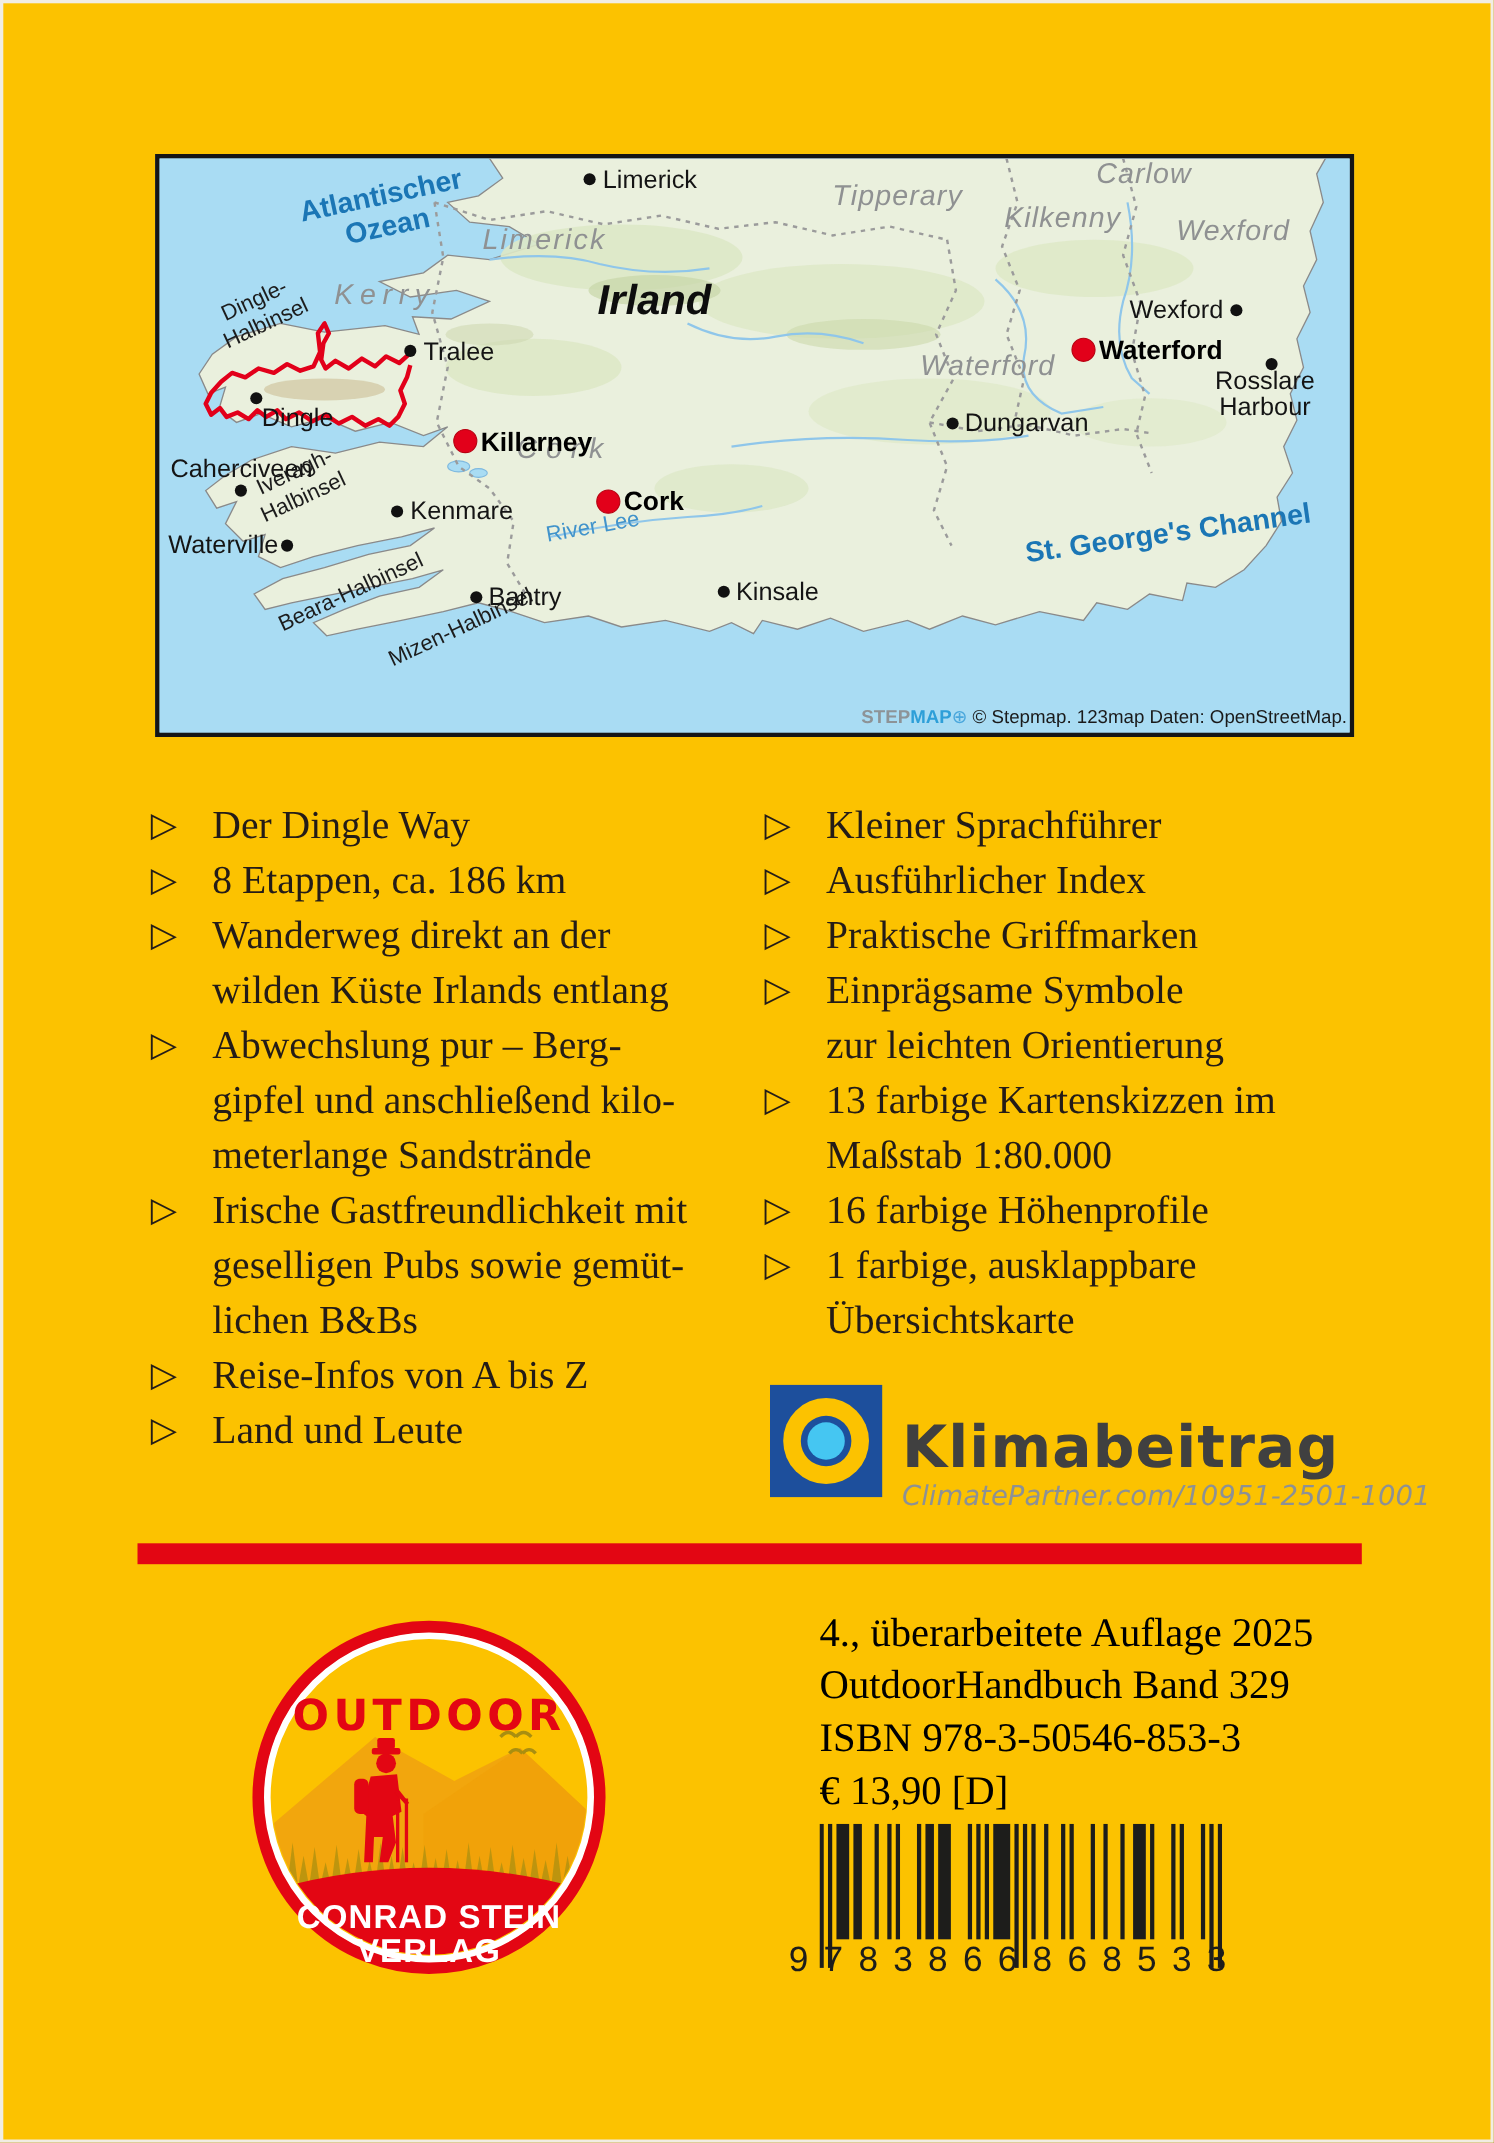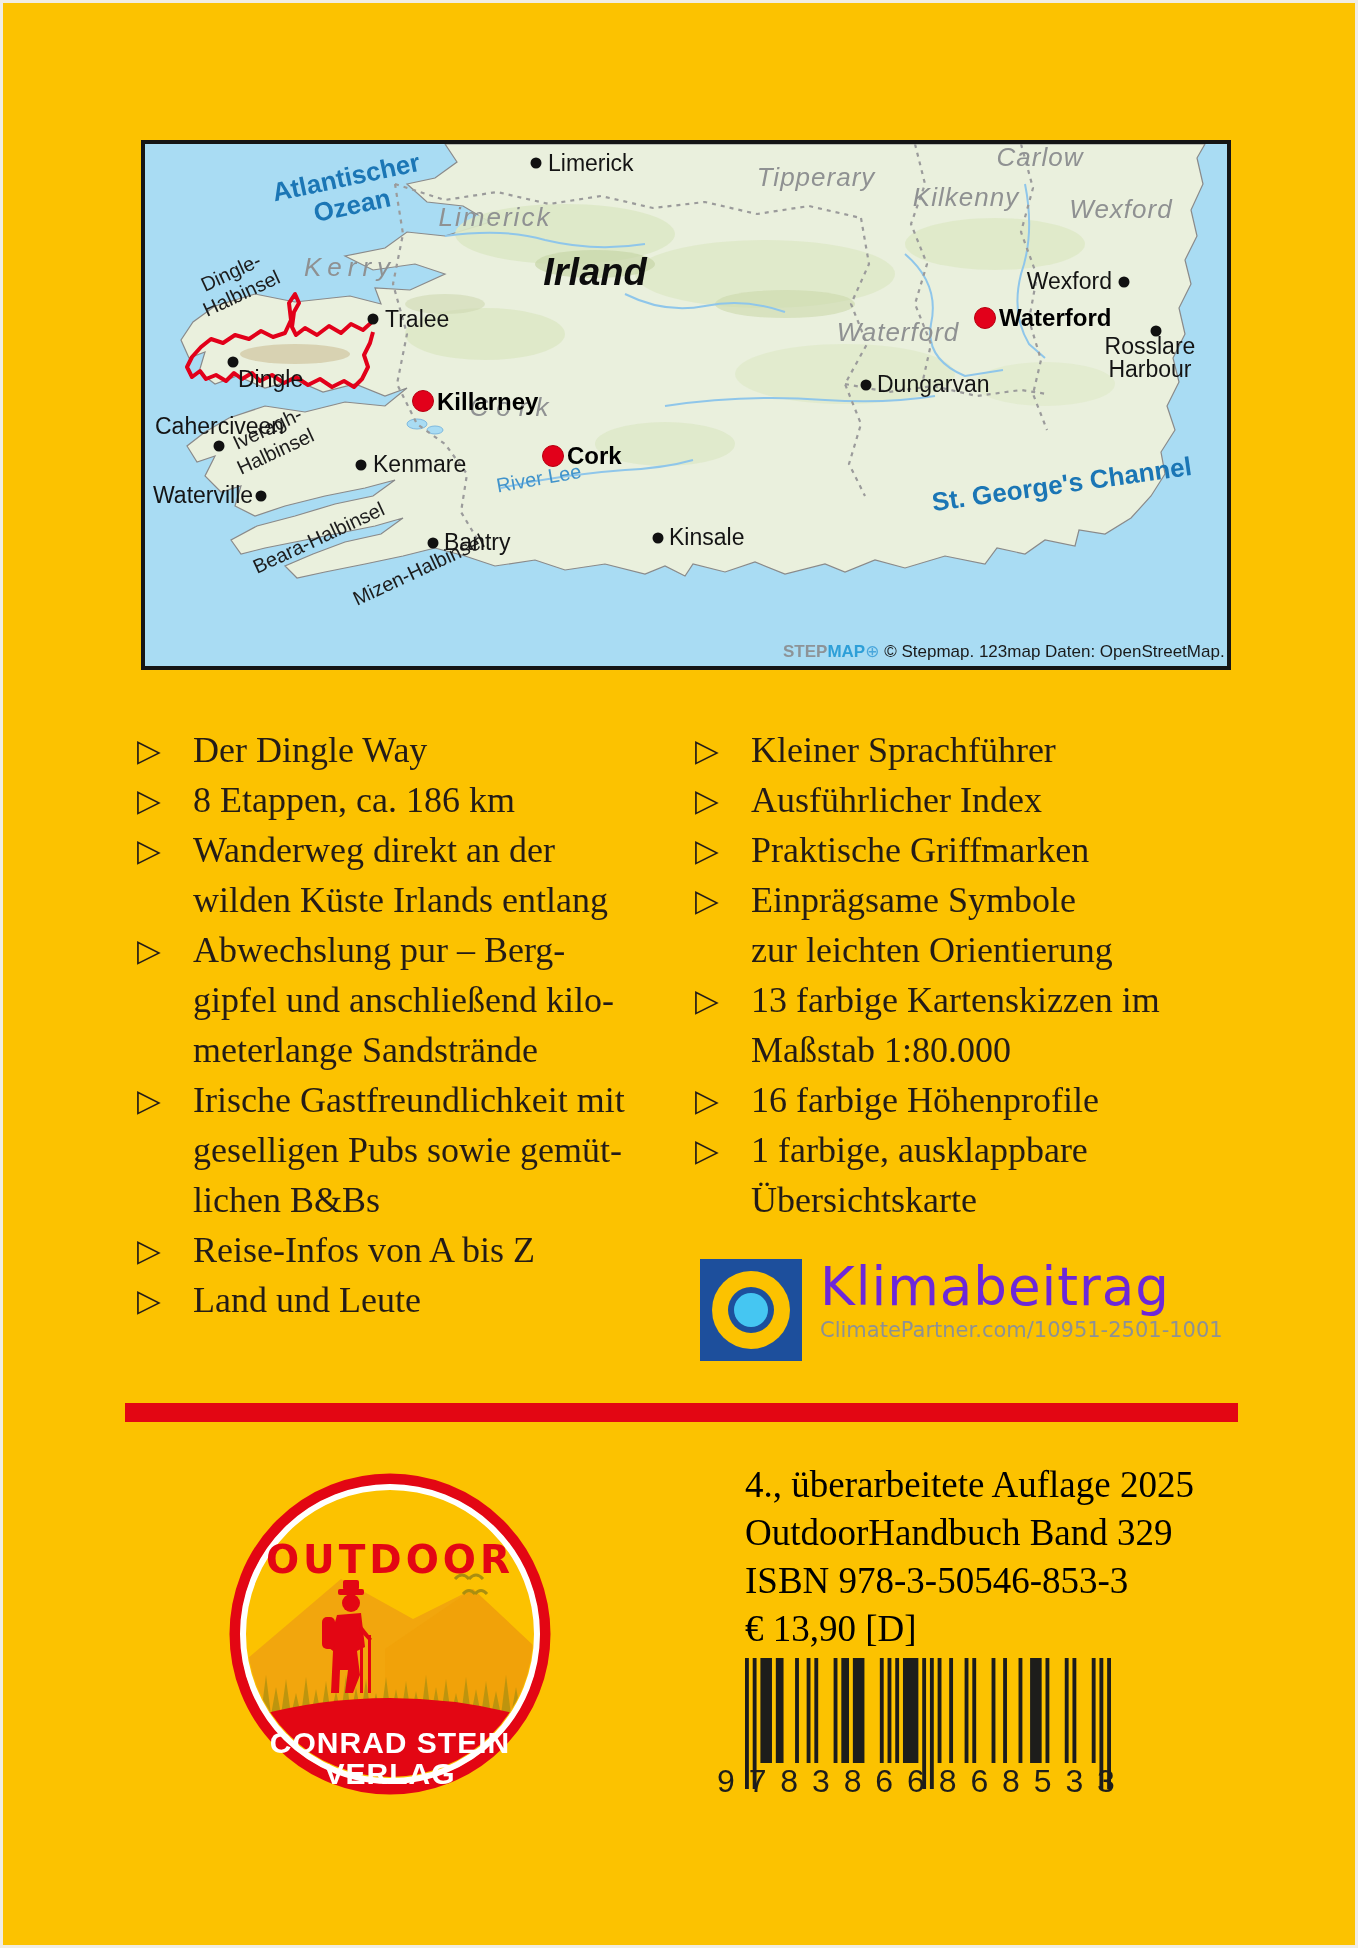--- a/index.html
+++ b/index.html
@@ -31,22 +31,22 @@
   .txt{white-space:pre-line;}
 
   
   .klima{position:absolute;left:697px;top:1256px;display:flex;}
   .klima-logo{position:relative;width:102px;height:102px;background:#1D4F9C;flex:0 0 102px;}
   .k-ring{position:absolute;left:12px;top:12px;width:78px;height:78px;border-radius:50%;background:#FCC200;}
   .k-mid{position:absolute;left:28px;top:28px;width:46px;height:46px;border-radius:50%;background:#1D4F9C;}
   .k-dot{position:absolute;left:34px;top:34px;width:34px;height:34px;border-radius:50%;background:#45C6F2;}
   .klima-text{margin-left:18px;font-family:"DejaVu Sans",sans-serif;}
   .k-line1{font-size:27px;color:#8D9194;line-height:32px;}
-  .k-brand{font-size:53px;font-weight:normal;color:#6d28d9;line-height:56px;letter-spacing:1px;}
-  .k-url{font-size:21px;color:#8D9194;line-height:26px;margin-top:2px;}
+  .k-brand{font-size:53px;font-weight:bold;color:#404040;line-height:56px;letter-spacing:1px;margin-top:30px;}
+  .k-url{font-size:25px;color:#8D9194;line-height:26px;margin-top:2px;font-style:italic;}
 
   .divider{position:absolute;left:122px;top:1400px;width:1113px;height:19px;background:#E30613;}
 
   
   .badge{position:absolute;left:220px;top:1464px;width:334px;height:334px;}
   .b-top{font-family:"DejaVu Sans",sans-serif;font-weight:bold;font-size:39px;letter-spacing:4px;fill:#E30613;}
   .b-name{font-family:"Liberation Sans",sans-serif;font-weight:bold;font-size:30px;fill:#ffffff;letter-spacing:1px;}
 
   
   .edition{position:absolute;left:742px;top:1458px;font-size:37px;line-height:48px;color:#000000;}

